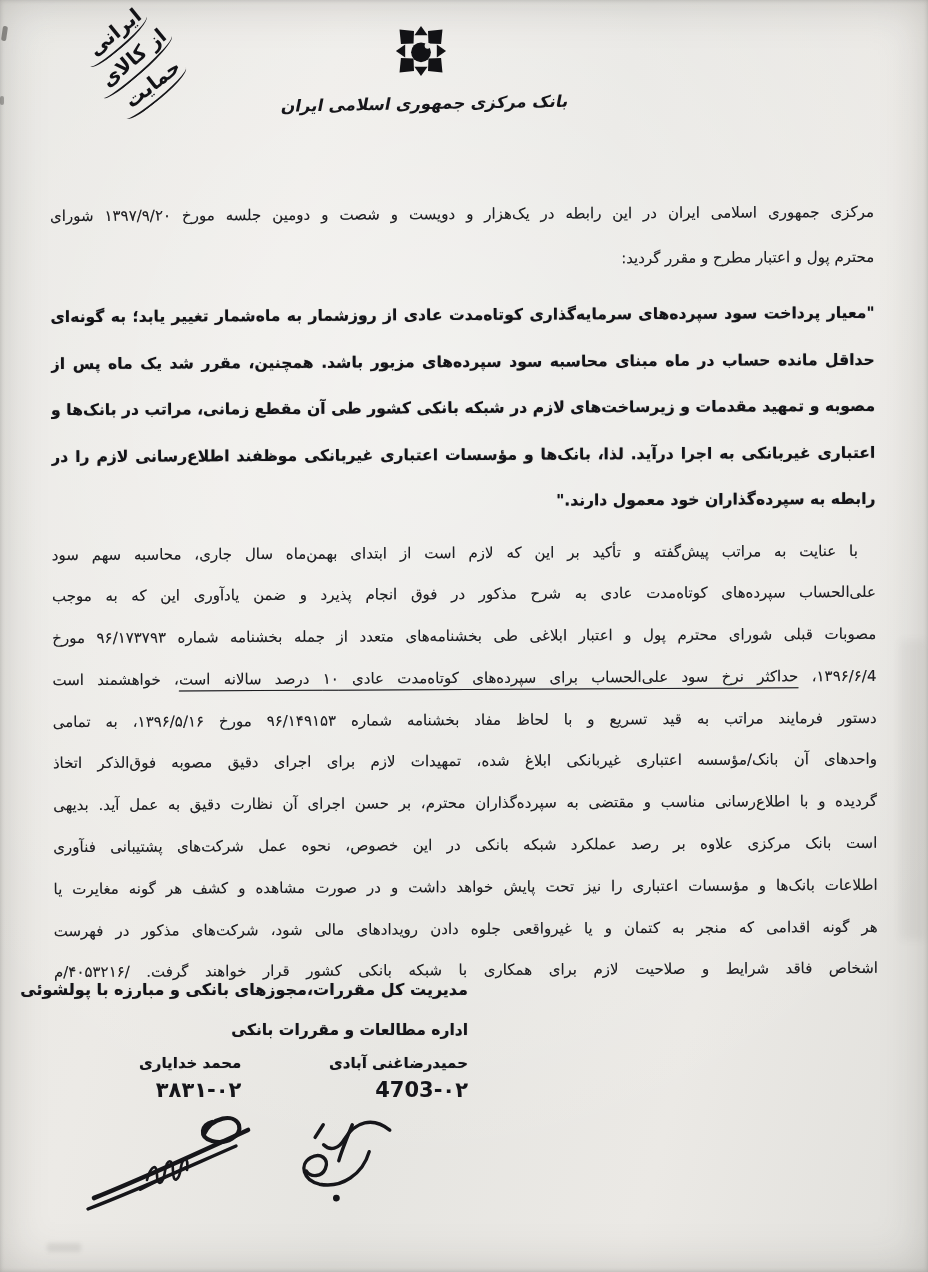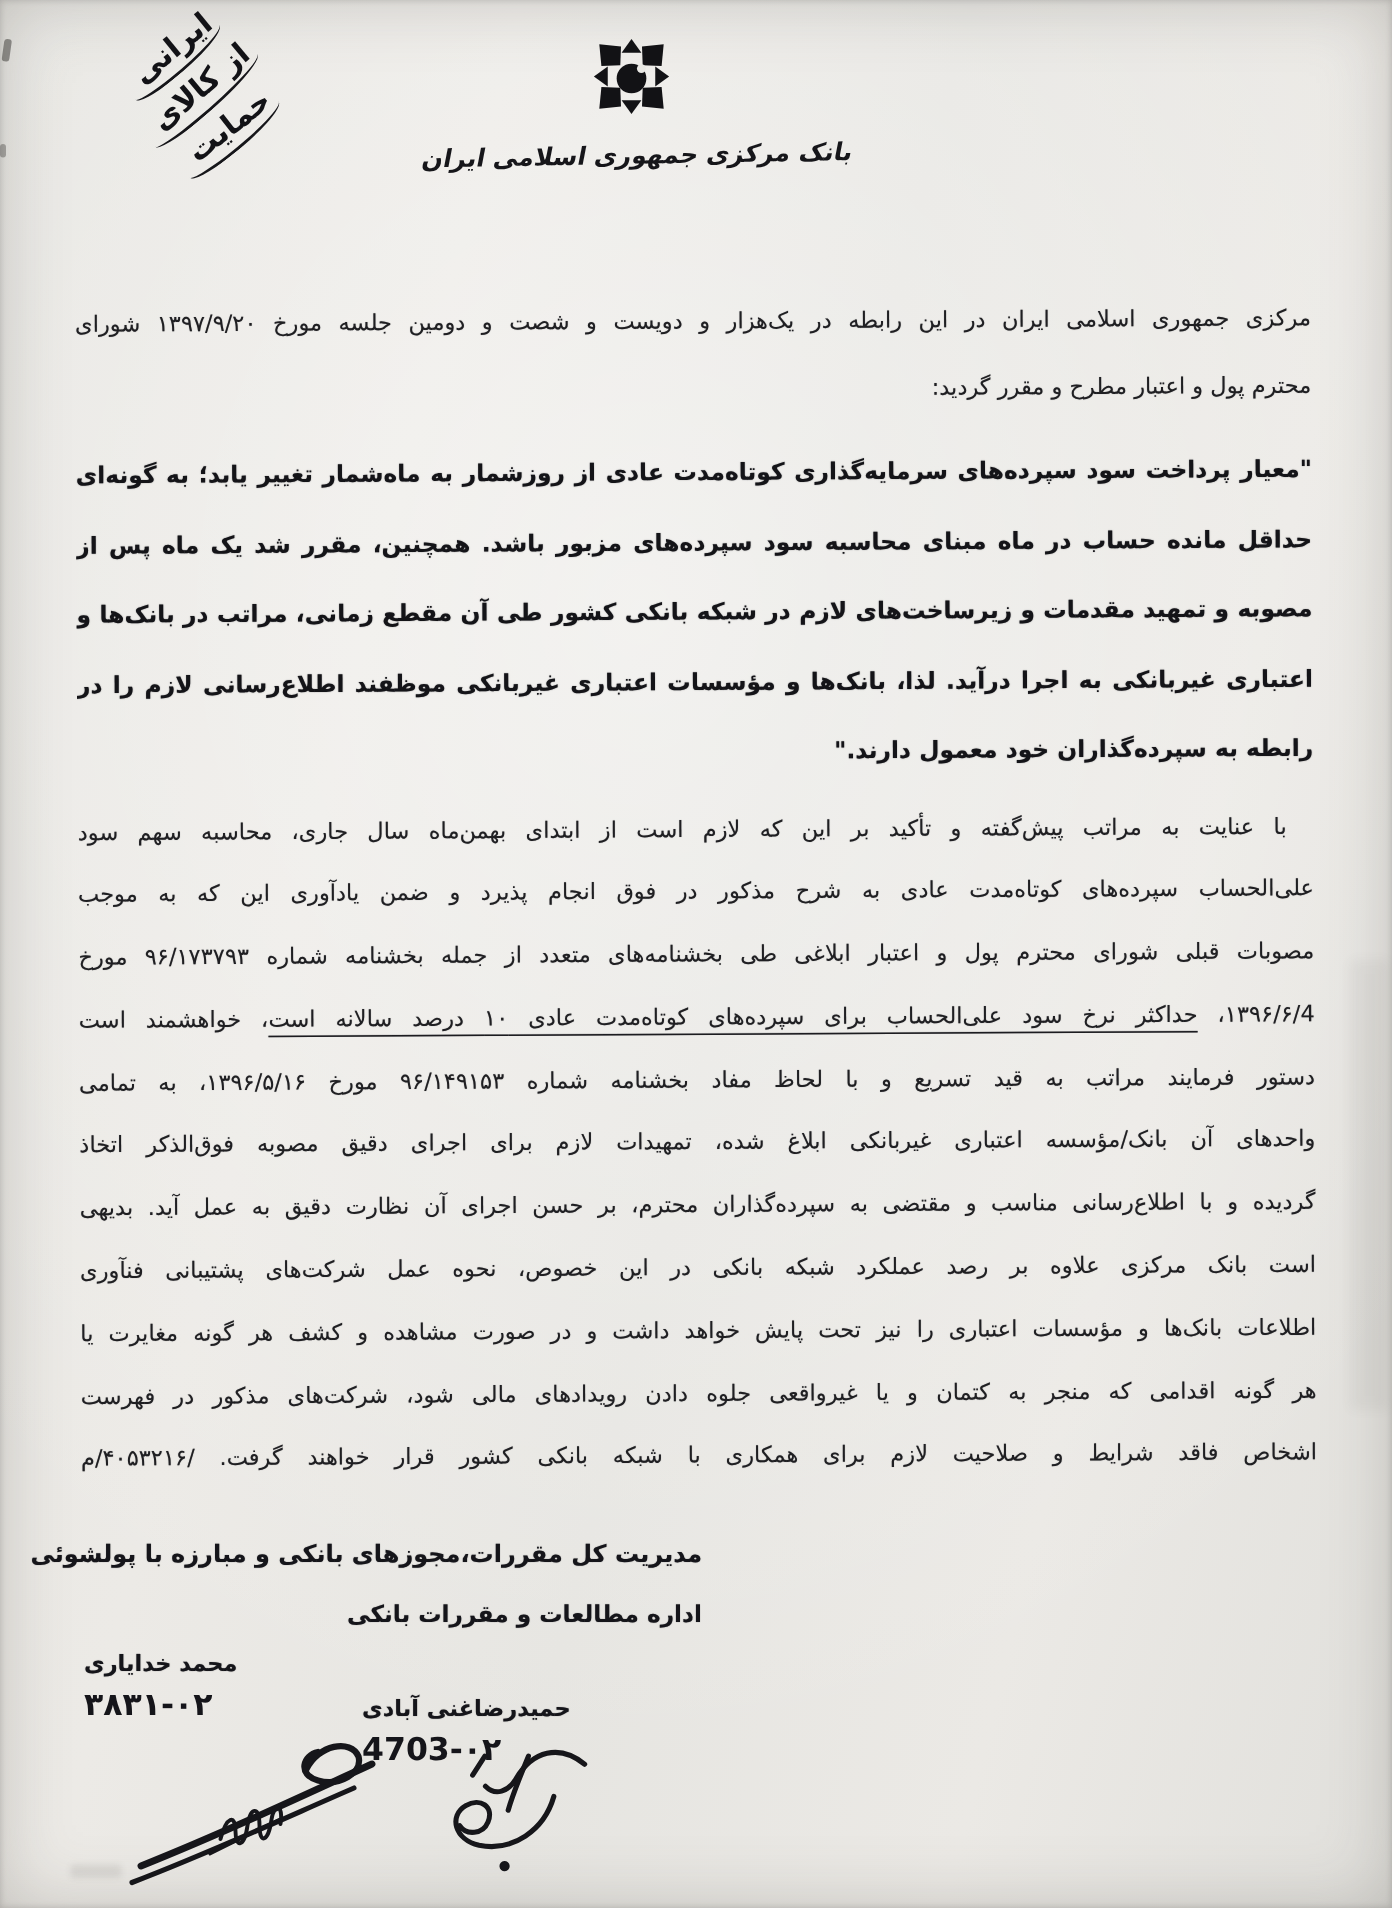--- a/index.html
+++ b/index.html
@@ -55,26 +55,26 @@
   .para3{margin-top:8px;}
   .para3 .line{height:41.8px;line-height:41.8px;}
   .u{
     text-decoration:underline;
     text-decoration-thickness:1.4px;
     text-underline-offset:6px;
     text-decoration-color:#1c1c20;
   }
   .num{direction:ltr;unicode-bidi:isolate;}
   
-  .sig-block{position:absolute;left:56px;top:1022px;width:412px;color:#15151a;}
+  .sig-block{position:absolute;left:56px;top:976px;width:412px;color:#15151a;}
   .sig-dept{font-weight:bold;font-size:16px;text-align:center;white-space:nowrap;line-height:28px;text-shadow:0 0 0.7px rgba(15,15,20,0.5);}
   .sig-office{font-weight:bold;font-size:15.5px;text-align:right;line-height:28px;margin-top:12px;text-shadow:0 0 0.7px rgba(15,15,20,0.5);}
   .sig-row{display:flex;margin-top:10px;}
-  .sig-col{text-align:left;}
-  .sig-col.c1{width:55%;margin-top:30px;}
+  .sig-col{text-align:right;}
+  .sig-col.c1{width:55%;}
   .sig-col.c2{width:45%;}
   .sig-name{font-weight:bold;font-size:15px;white-space:nowrap;text-shadow:0 0 0.7px rgba(15,15,20,0.5);}
   .sig-ext{font-weight:bold;font-size:21px;margin-top:6px;letter-spacing:1px;}
   .sig-svg{position:absolute;}
   .sig-svg.right{left:210px;top:138px;transform:rotate(-4deg);}
   .sig-svg.left{left:28px;top:128px;}
   
   .speck{position:absolute;background:#44423e;border-radius:2px;}
   .sp1{left:2px;top:26px;width:5px;height:15px;opacity:.55;transform:rotate(8deg);}
   .sp2{left:0;top:96px;width:4px;height:9px;opacity:.4;}

